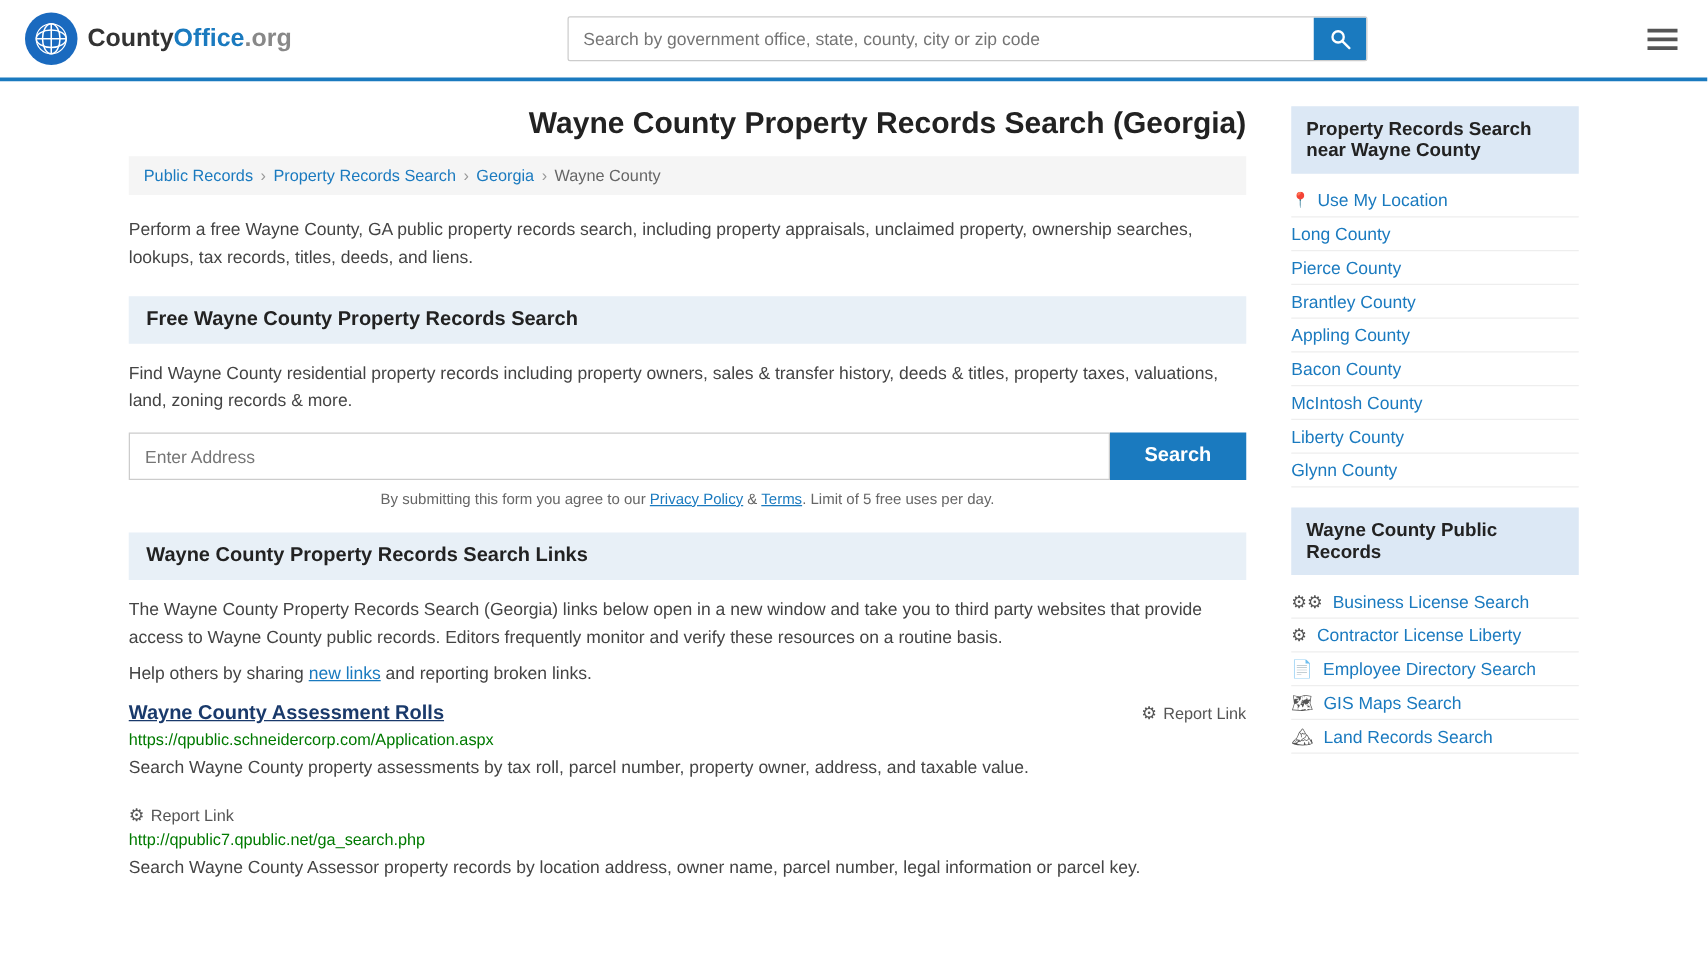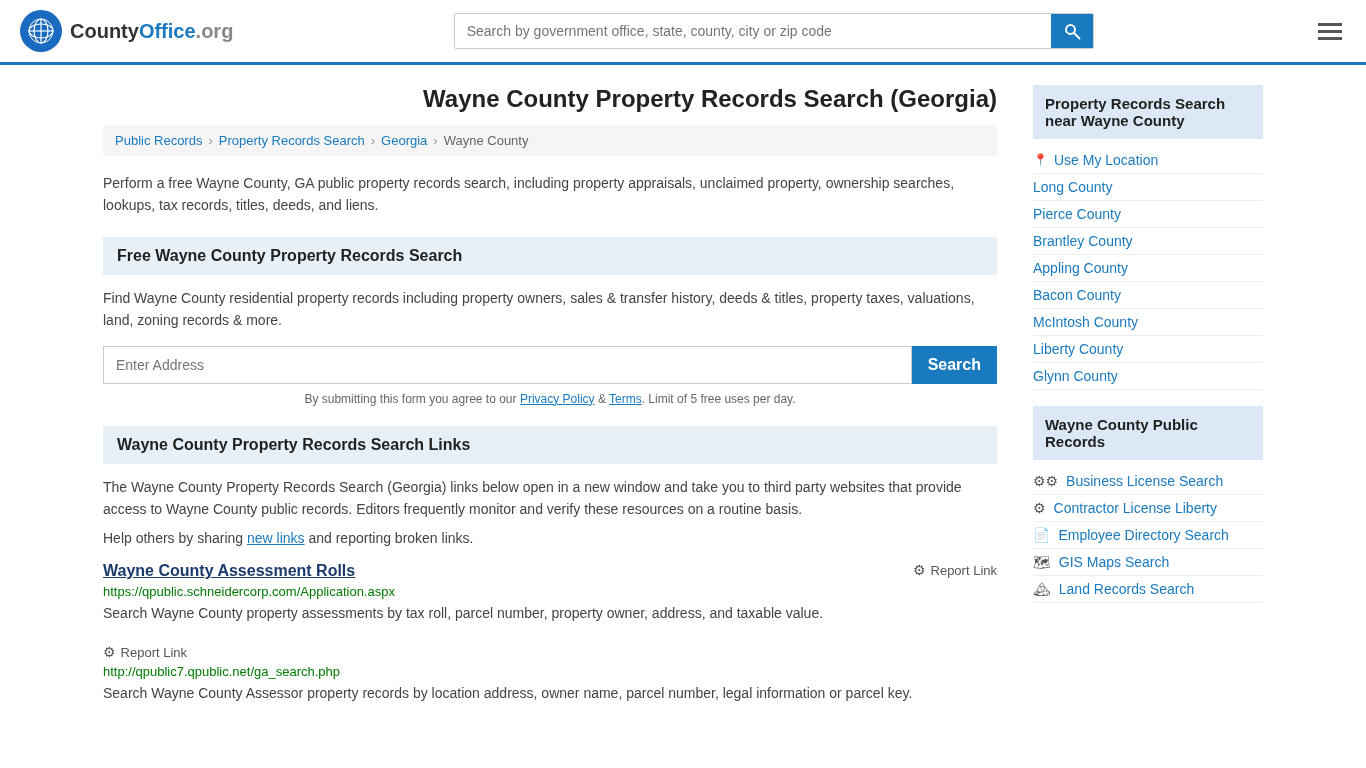--- a/index.html
+++ b/index.html
@@ -146,21 +146,21 @@
       border: 1px solid #ccc;
       padding: 10px 12px;
       font-size: 14px;
       outline: none;
       color: #555;
     }
     #search-button {
       background: #1a7abf;
       color: #fff;
       border: none;
-      padding: 10px 16px;
+      padding: 10px 28px;
       font-size: 16px;
       font-weight: bold;
       cursor: pointer;
     }
     #form-disclaimer {
       font-size: 12px;
       color: #666;
       text-align: center;
     }
     #form-disclaimer a { color: #1a7abf; text-decoration: underline; }

